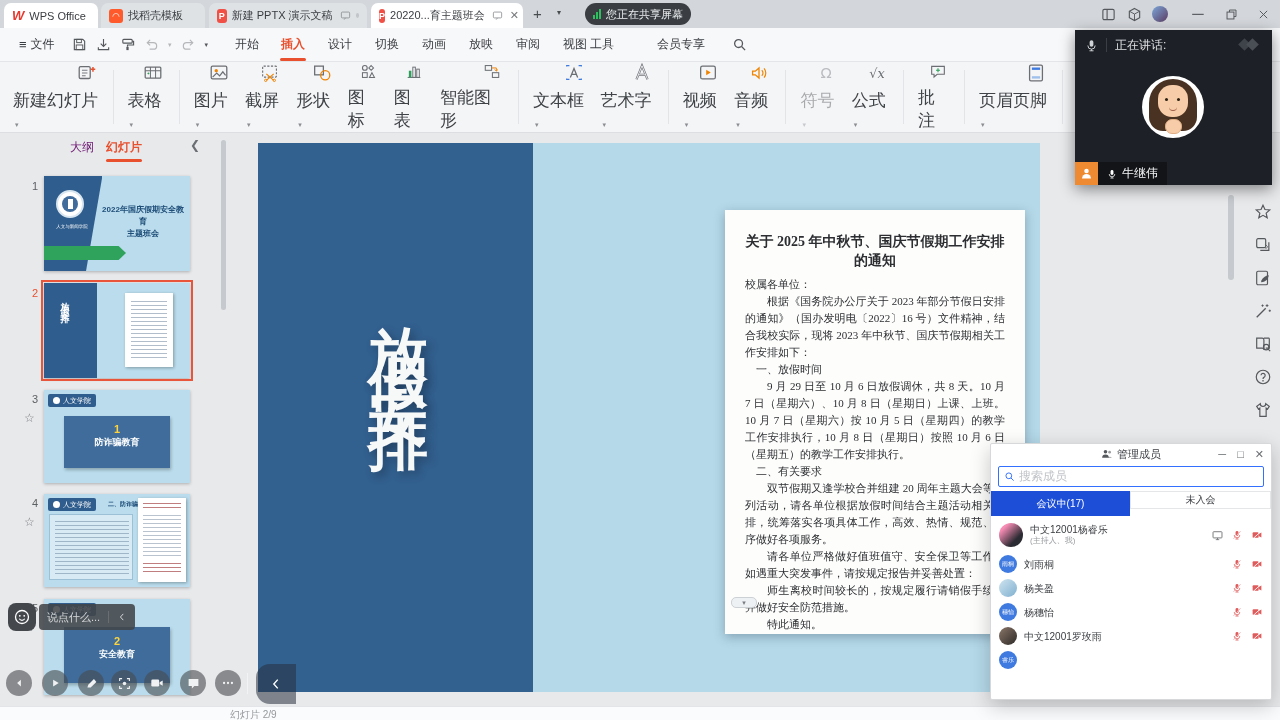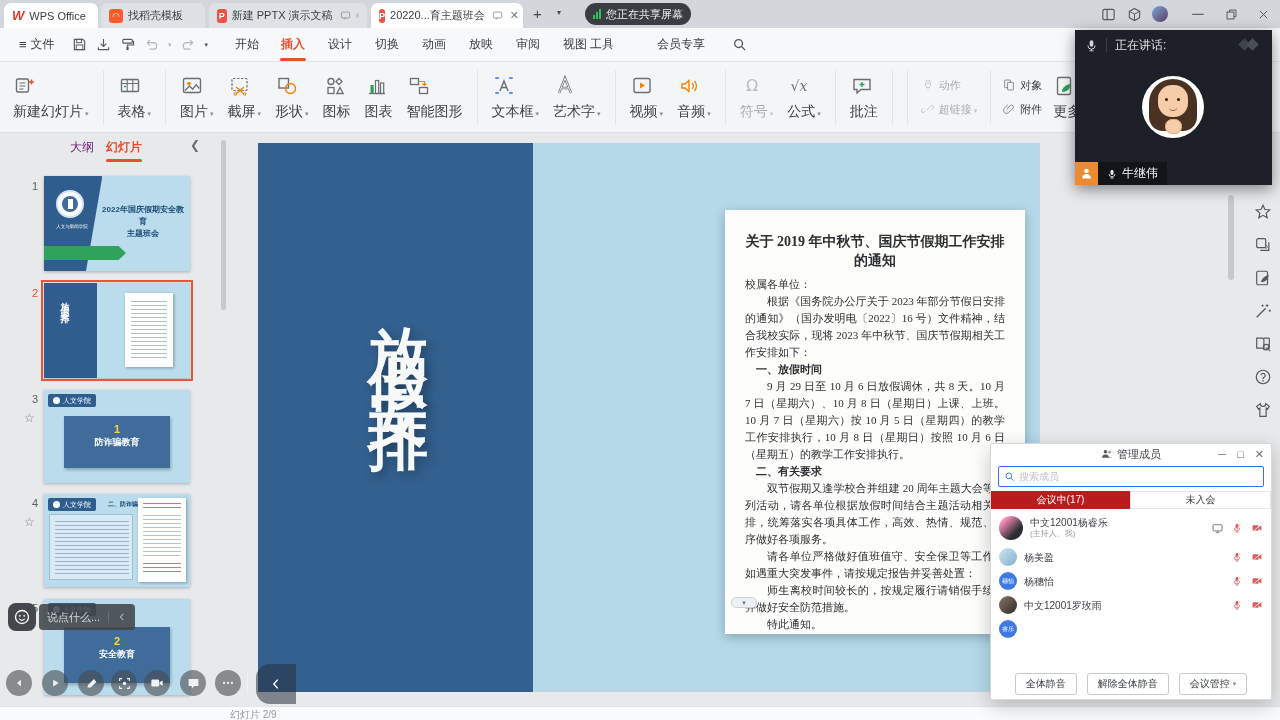--- a/index.html
+++ b/index.html
@@ -20,21 +20,21 @@
 
 #menubar{left:0;top:28px;width:1280px;height:34px;background:#f7f8fa;border-bottom:1px solid #e3e5e8}
 .mtab{position:absolute;top:0;height:33px;display:flex;align-items:center;padding:0 13px;font-size:12px;color:#3a3d41}
 .mtab.on{color:#e8502e;font-weight:bold}
 .mtab.on::after{content:"";position:absolute;left:12px;right:12px;bottom:0;height:3px;background:#e8502e;border-radius:2px}
 .qat{position:absolute;display:flex;align-items:center;gap:9px;left:72px;top:9px;color:#55585c}
 .qat .dim{opacity:.4}
 
 #ribbon{left:0;top:62px;width:1280px;height:71px;background:#f4f5f7;border-bottom:1px solid #dcdee1;display:flex;align-items:stretch;padding-left:6px;overflow:hidden}
 .rsep{width:1px;background:#e2e4e7;margin:8px 7px}
-.rb{display:flex;flex-direction:column;align-items:flex-start;justify-content:center;padding:0 7px;font-size:14px;color:#3f4246;gap:5px}
+.rb{display:flex;flex-direction:column;align-items:flex-end;justify-content:center;padding:0 7px;font-size:17px;color:#3f4246;gap:5px}
 .rb .icn{width:24px;height:24px;color:#6b6e73}
 .rb.off{opacity:.42}
 .dd .lbl::after{content:"▾";font-size:7px;color:#8b8e93;margin-left:2px}
 .stack{display:flex;flex-direction:column;justify-content:center;gap:9px;padding:0 6px}
 .srow{display:flex;align-items:center;gap:4px;font-size:11px;color:#3f4246}
 .srow .icn{width:14px;height:14px;color:#6b6e73}
 .stack2{display:flex;flex-direction:column;justify-content:center;gap:9px;padding:0 4px}
 
 #panelTabs{left:0;top:133px;width:230px;height:34px}
 .ptab{position:absolute;top:6px;font-size:12px;color:#701a75}
@@ -53,21 +53,21 @@
 .lines{background:repeating-linear-gradient(180deg,rgba(40,70,110,.65) 0 1px,transparent 1px 4px)}
 .rlines{background:repeating-linear-gradient(180deg,rgba(150,40,40,.6) 0 1px,transparent 1px 4px)}
 
 #slide{left:258px;top:143px;width:782px;height:549px;background:#b5d9e9;overflow:hidden}
 #slide .strip{position:absolute;left:0;top:0;width:275px;height:100%;background:#32608f}
 #vtitle{position:absolute;left:100px;top:136px;writing-mode:vertical-rl;font-size:60px;font-weight:bold;letter-spacing:28px;color:#f7f8f8;text-shadow:4px 4px 9px rgba(25,40,60,.45);font-family:"DejaVu Sans",sans-serif}
 #doc{position:absolute;left:467px;top:67px;width:300px;height:424px;background:#fdfdfc;box-shadow:0 3px 10px rgba(40,60,80,.35);padding:22px 20px 0;font-family:"Liberation Serif","DejaVu Serif",serif;color:#2c2e31;overflow:hidden}
 #doc .dt{font-size:14px;font-weight:bold;text-align:center;line-height:19px}
 #doc p{font-size:11px;line-height:17px;text-align:justify}
 #doc p.ind{text-indent:2em}
-#doc p.hd{font-weight:bold;text-indent:1em}
+#doc p.hd{font-weight:normal;text-indent:1em}
 #doc p.sig{text-align:right}
 #collapsePill{left:731px;top:597px;width:26px;height:11px;background:#eef1f3;border:1px solid #ccd1d5;border-radius:5px;font-size:7px;color:#7a7e82;text-align:center;line-height:9px}
 
 #rtools{left:1246px;top:203px;width:34px;display:flex;flex-direction:column;align-items:center;gap:15px;color:#55585c}
 #rtools .icn{width:18px;height:18px}
 .vscroll{position:absolute;background:#c6c9cd;border-radius:3px}
 
 #statusbar{left:0;top:706px;width:1280px;height:14px;background:#fafbfc;border-top:1px solid #e2e4e7;font-size:10px;color:#95989c}
 
 #video{left:1075px;top:30px;width:197px;height:155px;background:#1d2026;box-shadow:0 4px 14px rgba(0,0,0,.45)}
@@ -80,24 +80,24 @@
 .mouth{position:absolute;left:27px;top:31px;width:8px;height:4px;border-bottom:1.5px solid #9c5c46;border-radius:0 0 8px 8px}
 .fist{position:absolute;left:23px;top:43px;width:17px;height:15px;border-radius:7px;background:#f7cda9;border:1px solid #dfae85}
 #video .vfoot{position:absolute;left:0;bottom:0;display:flex;align-items:stretch;height:23px}
 .obadge{width:23px;background:#ee8a31;display:flex;align-items:center;justify-content:center;color:#fff}
 .npill{background:rgba(15,17,20,.78);display:flex;align-items:center;gap:5px;padding:0 9px;color:#f2f3f4;font-size:12px}
 
 #members{left:990px;top:443px;width:282px;height:257px;background:#fff;border:1px solid #d6d8da;border-radius:2px;box-shadow:0 6px 20px rgba(0,0,0,.22);display:flex;flex-direction:column;font-size:10px}
 .mhead{height:20px;display:flex;align-items:center;justify-content:center;gap:4px;color:#3a3d41;font-size:11px;position:relative}
 .mctrl{position:absolute;right:7px;top:0;height:20px;display:flex;align-items:center;gap:11px;color:#6b6e72;font-size:11px}
 .msearch{margin:2px 7px 0;height:21px;border:1px solid #3370ff;border-radius:2px;display:flex;align-items:center;padding:0 5px;gap:4px}
-.msearch input{border:none;outline:none;flex:1;font-size:10px;color:#3a3d41;font-family:Liberation Sans, sans-serif;background:transparent}
+.msearch input{border:none;outline:none;flex:1;font-size:12px;color:#3a3d41;font-family:Liberation Mono, monospace;background:transparent}
 .msearch input::placeholder{color:#c0c3c7}
 .mtabs{display:flex;margin-top:4px}
-.mtabs .t1{flex:1;height:18px;background:#b91c1c;color:#fff;display:flex;align-items:center;justify-content:center}
+.mtabs .t1{flex:1;height:25px;background:#1d4ed8;color:#fff;display:flex;align-items:center;justify-content:center}
 .mtabs .t2{flex:1;height:18px;background:#fff;border:1px solid #e4e6e8;color:#3a3d41;display:flex;align-items:center;justify-content:center}
 .mlist{flex:1;overflow:hidden;padding-top:2px}
 .prow{display:flex;align-items:center;height:24px;padding:0 8px;gap:7px}
 .prow.host{height:34px}
 .pav{width:18px;height:18px;border-radius:50%;flex-shrink:0;display:flex;align-items:center;justify-content:center;color:#fff;font-size:6px}
 .prow.host .pav{width:24px;height:24px}
 .avb{background:#3f7ae0}
 .avp1{background:linear-gradient(135deg,#f78cb4 20%,#2b2b33 70%)}
 .avp2{background:linear-gradient(135deg,#cfe4f0,#7fb0cf)}
 .avp3{background:linear-gradient(135deg,#e8e0d4,#4a4440)}
@@ -599,20 +599,26 @@
       <span class="lbl">公式</span>
     </div>
   <div class="rsep"></div>
   <div class="rb">
       <svg class="icn">
         <use href="#ic-comment"></use>
       </svg>
       <span class="lbl">批注</span>
     </div>
   <div class="rsep"></div>
+  <div class="rb dd">
+      <svg class="icn">
+        <use href="#ic-headerfooter"></use>
+      </svg>
+      <span class="lbl">页眉页脚</span>
+    </div>
   <div class="rsep"></div>
   <div class="stack">
     <div class="srow" style="opacity:.42">
         <svg class="icn">
           <use href="#ic-action"></use>
         </svg>
         <span>动作</span>
       </div>
     <div class="srow dd" style="opacity:.42">
         <svg class="icn">
@@ -718,21 +724,21 @@
     <div class="bbt">安全教育</div>
   </div>
 </div>
 
 <div class="vscroll abs" style="left:221px;top:140px;width:5px;height:170px"></div>
 
 <div id="slide" class="abs">
   <div class="strip"></div>
   <div id="vtitle">放假安排</div>
   <div id="doc">
-    <div class="dt"><span>关于 2019 年中秋节、国庆节假期工作安排</span><br><span>的通知</span></div>
+    <div class="dt"><span>关于 2025 年中秋节、国庆节假期工作安排</span><br><span>的通知</span></div>
     <p style="margin-top:6px">校属各单位：</p>
     <p class="ind">根据《国务院办公厅关于 2023 年部分节假日安排的通知》（国办发明电〔2022〕16 号）文件精神，结合我校实际，现将 2023 年中秋节、国庆节假期相关工作安排如下：</p>
     <p class="hd">一、放假时间</p>
     <p class="ind">9 月 29 日至 10 月 6 日放假调休，共 8 天。10 月 7 日（星期六）、10 月 8 日（星期日）上课、上班。10 月 7 日（星期六）按 10 月 5 日（星期四）的教学工作安排执行，10 月 8 日（星期日）按照 10 月 6 日（星期五）的教学工作安排执行。</p>
     <p class="hd">二、有关要求</p>
     <p class="ind">双节假期又逢学校合并组建 20 周年主题大会等系列活动，请各单位根据放假时间结合主题活动相关安排，统筹落实各项具体工作，高效、热情、规范、有序做好各项服务。</p>
     <p class="ind">请各单位严格做好值班值守、安全保卫等工作，如遇重大突发事件，请按规定报告并妥善处置：</p>
     <p class="ind">师生离校时间较长的，按规定履行请销假手续，并做好安全防范措施。</p>
     <p class="ind">特此通知。</p>
     <p class="sig">学校办公室</p>
@@ -890,20 +896,38 @@
             </svg>
           </span>
           <span class="red">
             <svg width="12" height="10">
               <use href="#ic-camoff"></use>
             </svg>
           </span>
         </div>
     </div>
     <div class="prow">
+      <div class="pav avb">雨桐</div>
+      <div class="pnames">
+          <div class="pnm">刘雨桐</div>
+        </div>
+      <div class="picons">
+          <span class="red">
+            <svg width="10" height="10">
+              <use href="#ic-micoff"></use>
+            </svg>
+          </span>
+          <span class="red">
+            <svg width="12" height="10">
+              <use href="#ic-camoff"></use>
+            </svg>
+          </span>
+        </div>
+    </div>
+    <div class="prow">
       <div class="pav avp2"></div>
       <div class="pnames">
           <div class="pnm">杨美盈</div>
         </div>
       <div class="picons">
           <span class="red">
             <svg width="10" height="10">
               <use href="#ic-micoff"></use>
             </svg>
           </span>
@@ -948,32 +972,20 @@
               <use href="#ic-camoff"></use>
             </svg>
           </span>
         </div>
     </div>
     <div class="prow">
       <div class="pav avb">睿乐</div>
 
     </div>
   </div>
-  <div class="mbtns">
-    <button class="mbtn">
-        <span>全体静音</span>
-      </button>
-    <button class="mbtn">
-        <span>解除全体静音</span>
-      </button>
-    <button class="mbtn">
-        <span>会议管控</span>
-        <span style="font-size:7px;color:#8b8e93">▾</span>
-      </button>
-  </div>
 </div>
 
 <div id="video" class="abs">
   <div class="vh">
     <span>
         <svg width="13" height="13" style="color:#cfd2d6">
           <use href="#ic-mic"></use>
         </svg>
       </span>
     <span class="vdiv"></span>

